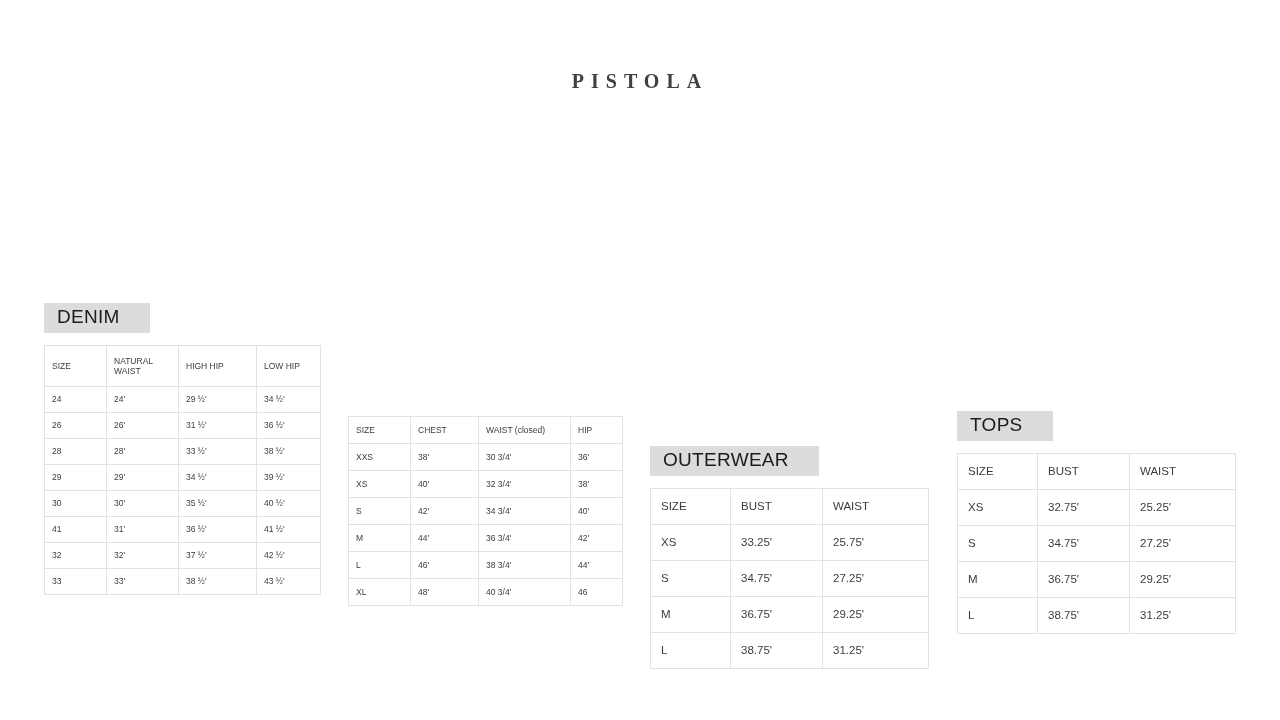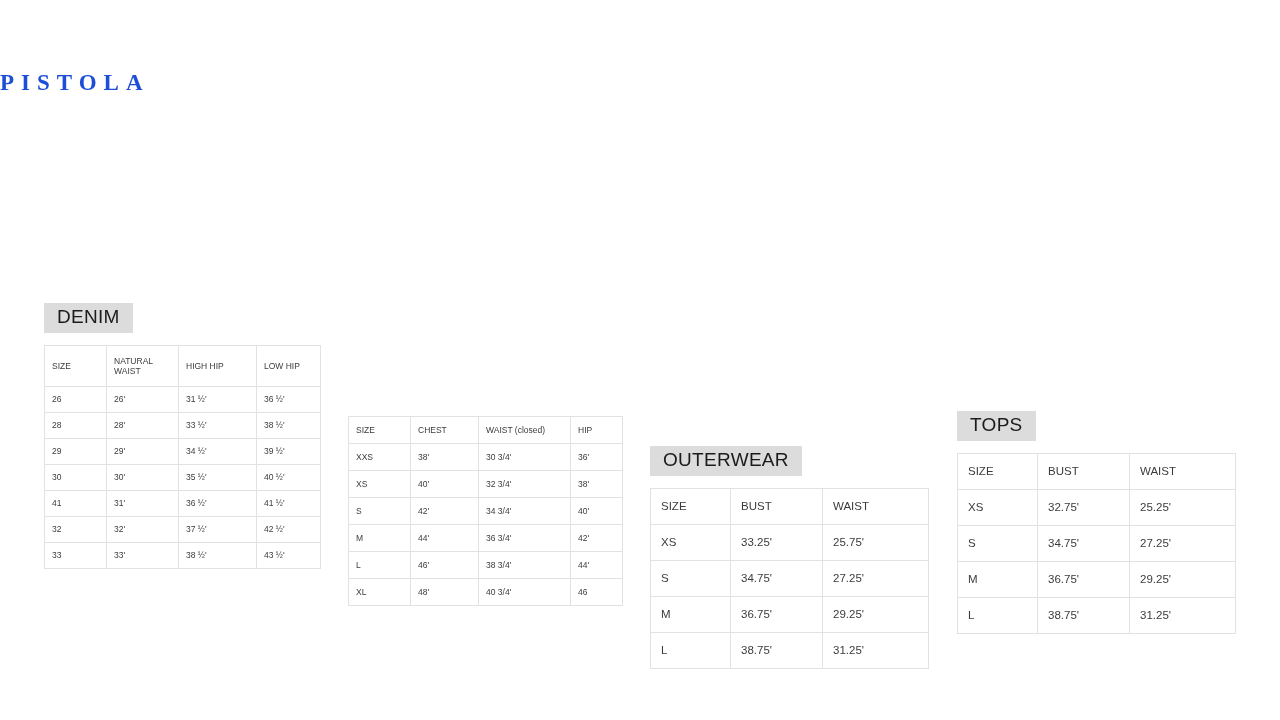--- a/index.html
+++ b/index.html
@@ -14,37 +14,37 @@
     color: #1a1a1a;
     position: relative;
     overflow: hidden;
   }
 
   .brand {
     position: absolute;
     top: 70px;
     left: 0;
     width: 1280px;
-    text-align: left;
+    text-align: center;
     font-family: "Liberation Serif", serif;
-    font-size: 23px;
+    font-size: 20px;
     font-weight: 700;
     letter-spacing: 7px;
-    color: #1d4ed8;
+    color: #404040;
   }
 
   .chart-block {
     position: absolute;
   }
 
   .chart-title {
     display: inline-block;
     background: #dcdcdc;
     color: #1b1b1b;
-    padding: 4px 13px 5px 13px;
+    padding: 4px 30px 5px 13px;
     font-size: 19px;
     font-weight: 400;
     letter-spacing: 0.3px;
     line-height: 1.1;
     font-family: "Liberation Sans", sans-serif;
   }
 
   table.size-table {
     border-collapse: collapse;
     table-layout: fixed;
@@ -105,20 +105,26 @@
     <thead>
       <tr>
         <th>SIZE</th>
         <th>NATURAL WAIST</th>
         <th>HIGH HIP</th>
         <th>LOW HIP</th>
       </tr>
     </thead>
     <tbody>
       <tr>
+        <td>24</td>
+        <td>24'</td>
+        <td>29 ½'</td>
+        <td>34 ½'</td>
+      </tr>
+      <tr>
         <td>26</td>
         <td>26'</td>
         <td>31 ½'</td>
         <td>36 ½'</td>
       </tr>
       <tr>
         <td>28</td>
         <td>28'</td>
         <td>33 ½'</td>
         <td>38 ½'</td>

